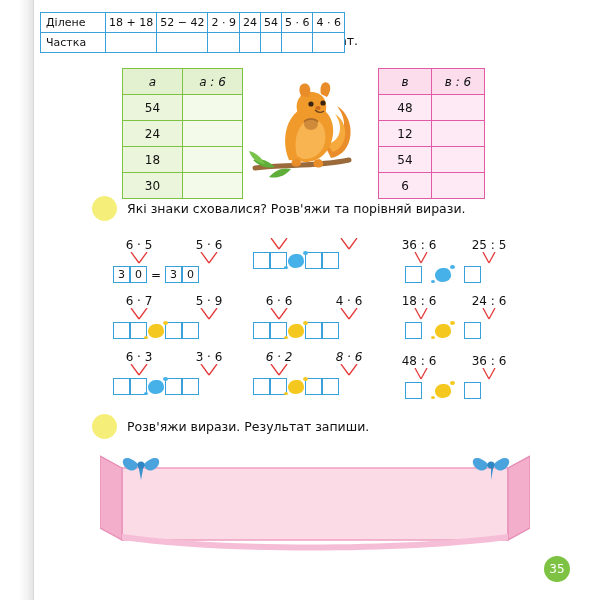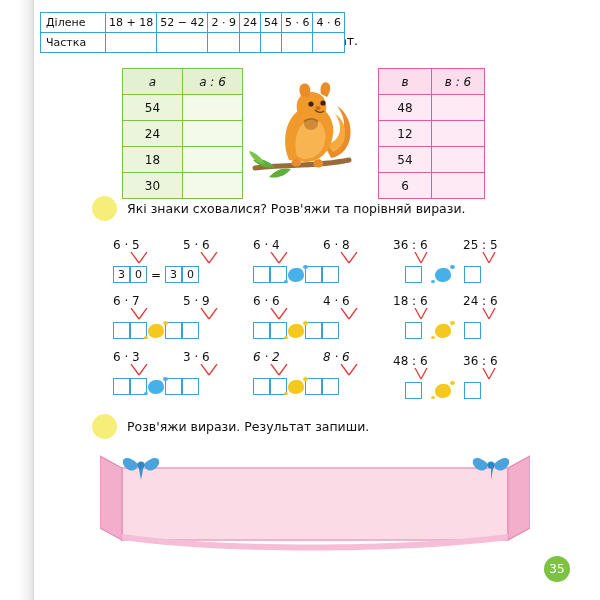--- a/index.html
+++ b/index.html
@@ -59,21 +59,21 @@
     font-size:12px;color:#111;font-weight:normal;
     background:#fdeaf4;
   }
   .t2 th{font-style:italic;background:#fbddec;}
 
   
   .cmp{position:absolute;}
   .cmp .heads{
     display:flex;align-items:center;font-size:12px;color:#111;
   }
-  .cmp .h{width:52px;text-align:left;}
+  .cmp .h{width:52px;text-align:center;}
   .cmp .gap{width:18px;}
   .cmp .boxes{
     display:flex;align-items:center;margin-top:1px;
   }
   .bx{
     width:17px;height:17px;border:1px solid #3aa0d8;background:#fff;
     display:inline-block;box-sizing:border-box;
     font-size:11px;line-height:15px;text-align:center;color:#111;
   }
   .bxgrp{display:flex;}
@@ -227,25 +227,20 @@
       </div>
       <div class="mid">=</div>
       <div class="bxgrp">
         <div class="bx">3</div>
         <div class="bx">0</div>
       </div>
     </div>
   </div>
 
   <div class="cmp" style="left:253px;top:238px;">
-    <div class="heads">
-      <div class="h">6 · 4</div>
-      <div class="gap"></div>
-      <div class="h">6 · 8</div>
-    </div>
     <svg class="arrowsvg" width="122" height="13">
       <path d="M18,0 L26,11 M34,0 L26,11" stroke="#e33b3b" stroke-width="1.3" fill="none"></path>
       <path d="M88,0 L96,11 M104,0 L96,11" stroke="#e33b3b" stroke-width="1.3" fill="none"></path>
     </svg>
     <div class="boxes">
       <div class="bxgrp">
         <div class="bx"></div>
         <div class="bx"></div>
       </div>
       <div class="mid">

